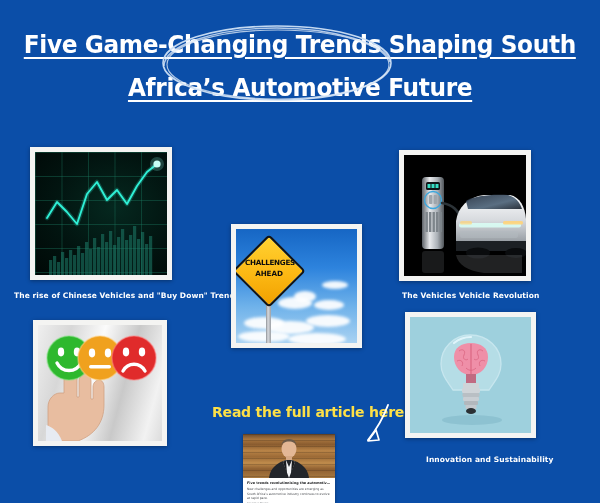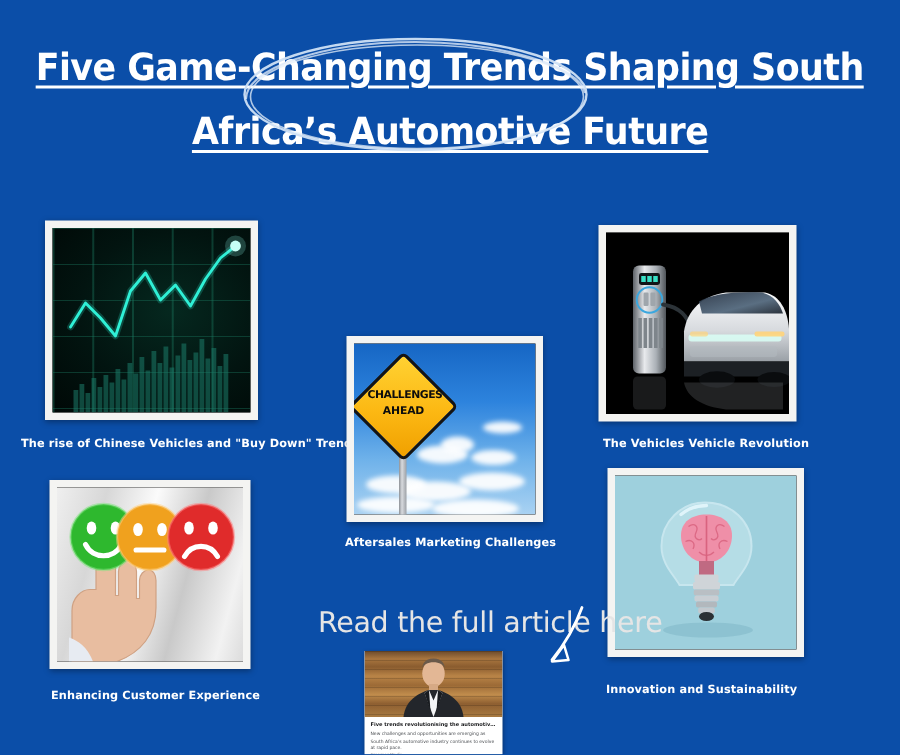--- a/index.html
+++ b/index.html
@@ -141,24 +141,24 @@
   }
   .smiley-svg { position: absolute; inset: 0; }
 
   
   .bulb-bg { position: absolute; inset: 0; background:#9ed0dd; }
   .bulb-svg { position: absolute; inset: 0; }
 
   
   .cta-text {
     position: absolute;
-    color: #e5e5e5;
-    font-family: "DejaVu Sans", sans-serif;
-    font-weight: normal;
-    font-size: 19px;
+    color: #fde047;
+    font-family: "DejaVu Sans", sans-serif;
+    font-weight: bold;
+    font-size: 14px;
     letter-spacing: -0.2px;
     white-space: nowrap;
   }
   .cta-arrow { position: absolute; }
 
   
   .article-card {
     position: absolute;
     background: #ffffff;
     box-shadow: 0 1px 3px rgba(0,0,0,0.4);
@@ -278,21 +278,20 @@
       <div class="cloud" style="left:86px; top:52px; width:26px; height:8px;"></div>
       <div class="sign-post" style="left:30px; top:58px; height:60px;"></div>
       <div class="sign-diamond" style="left:7px; top:16px; width:48px; height:48px;">
         <div style="transform:rotate(-45deg); width:100%; height:100%; position:relative;">
           <div class="sign-text" style="top:12px; font-size:7.2px; letter-spacing:-0.3px;">CHALLENGES</div>
           <div class="sign-text" style="top:23px; font-size:7.2px; letter-spacing:-0.1px;">AHEAD</div>
         </div>
       </div>
     </div>
   </div>
-  <div class="caption" style="left:230px; top:357px;">Aftersales Marketing Challenges</div>
 
   <div class="frame" style="left:399px; top:150px; width:132px; height:131px;">
     <div class="photo">
       <div class="ev-bg"></div>
       <svg class="ev-svg" viewBox="0 0 122 121" preserveAspectRatio="none">
         <defs>
           <linearGradient id="chgG" x1="0" y1="0" x2="1" y2="0">
             <stop offset="0%" stop-color="#5d6268"></stop>
               <stop offset="35%" stop-color="#e8eaed"></stop>
             <stop offset="70%" stop-color="#aab0b6"></stop>
@@ -370,21 +369,20 @@
         <rect x="51" y="40" width="22" height="3.4" rx="1.7" fill="#fff"></rect>
 
         <circle cx="96" cy="33" r="22" fill="#e02b2b"></circle>
         <circle cx="96" cy="33" r="22" fill="none" stroke="#ff8080" stroke-width="1.6" opacity="0.5"></circle>
         <ellipse cx="88" cy="27" rx="3.2" ry="4.4" fill="#fff"></ellipse>
         <ellipse cx="104" cy="27" rx="3.2" ry="4.4" fill="#fff"></ellipse>
         <path d="M85 46 C90 37 102 37 107 46" fill="none" stroke="#fff" stroke-width="3.4" stroke-linecap="round"></path>
       </svg>
     </div>
   </div>
-  <div class="caption" style="left:34px; top:459px;">Enhancing Customer Experience</div>
 
   <div class="frame" style="left:405px; top:312px; width:131px; height:126px;">
     <div class="photo">
       <div class="bulb-bg"></div>
       <svg class="bulb-svg" viewBox="0 0 121 116" preserveAspectRatio="none">
         <ellipse cx="62" cy="103" rx="30" ry="5" fill="#7fb6c6" opacity="0.55"></ellipse>
 
         <path d="M60 18 C78 18 91 31 91 47 C91 59 83 66 79 73 L43 73 C39 66 31 59 31 47 C31 31 44 18 60 18 Z" fill="#bfe2ea" opacity="0.72" stroke="#d7eff5" stroke-width="1.3"></path>
         <path d="M44 26 C50 21 56 20 61 20" fill="none" stroke="#eafaff" stroke-width="2.2" opacity="0.8" stroke-linecap="round"></path>
 
@@ -407,21 +405,21 @@
           <rect x="52" y="71" width="18" height="5" rx="1.2" fill="#cfd4d8"></rect>
           <rect x="52.5" y="76" width="17" height="4" rx="1.2" fill="#b9bfc4"></rect>
           <rect x="53" y="80" width="16" height="4" rx="1.2" fill="#c9ced3"></rect>
           <rect x="54" y="84" width="14" height="4" rx="1.2" fill="#b2b8bd"></rect>
           <rect x="55.5" y="88" width="11" height="4" rx="1.2" fill="#c3c8cd"></rect>
           <ellipse cx="61" cy="94" rx="5" ry="3" fill="#2b3034"></ellipse>
         </g>
       </svg>
     </div>
   </div>
-  <div class="caption" style="left:404px; top:455px;">Innovation and Sustainability</div>
+  <div class="caption" style="left:426px; top:455px;">Innovation and Sustainability</div>
 
   <div class="cta-text" style="left:212px; top:404px;">Read the full article here</div>
   <svg class="cta-arrow" viewBox="0 0 36 48" style="left:358px; top:400px; width:36px; height:48px;">
     <path d="M30 5 C26 16 18 30 10 40" fill="none" stroke="#ffffff" stroke-width="1.9" stroke-linecap="round"></path>
     <path d="M10 41 L18 30 L21 40 Z" fill="none" stroke="#ffffff" stroke-width="1.7" stroke-linejoin="round"></path>
   </svg>
 
   <div class="article-card" style="left:243px; top:434px; width:92px; height:69px;">
     <div class="article-photo">
       <svg class="man-svg" viewBox="0 0 92 44" preserveAspectRatio="none">

